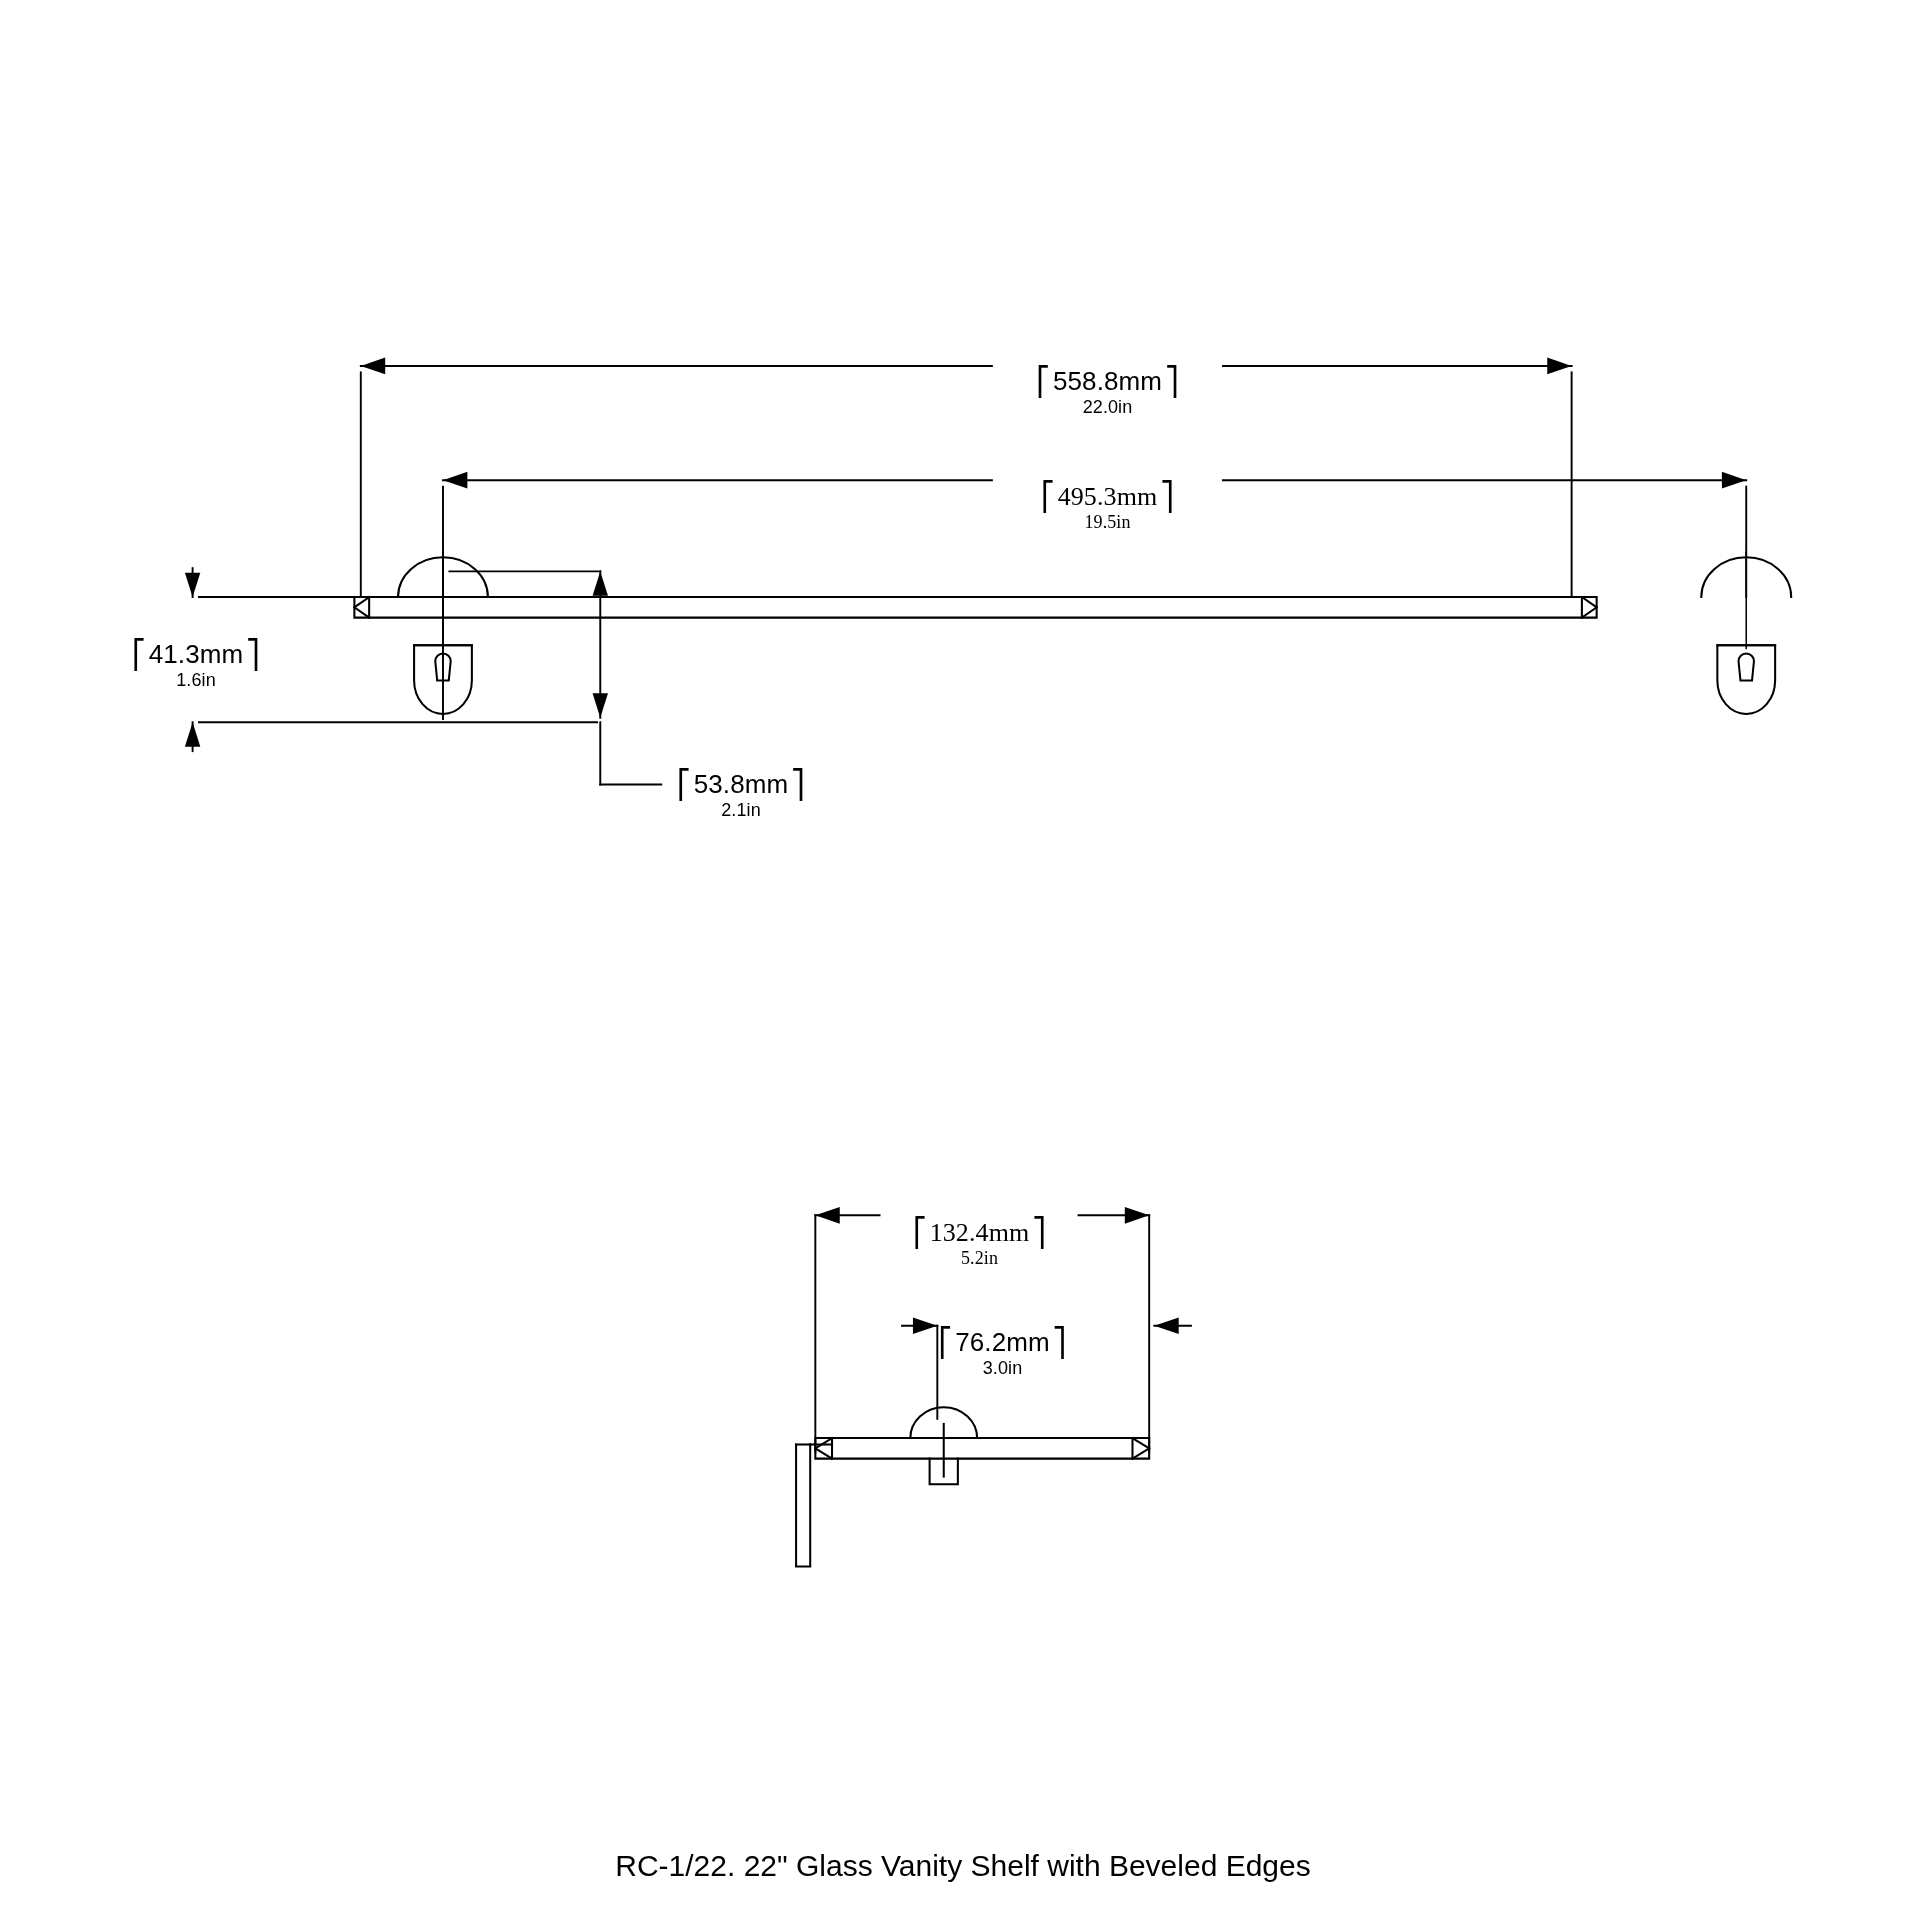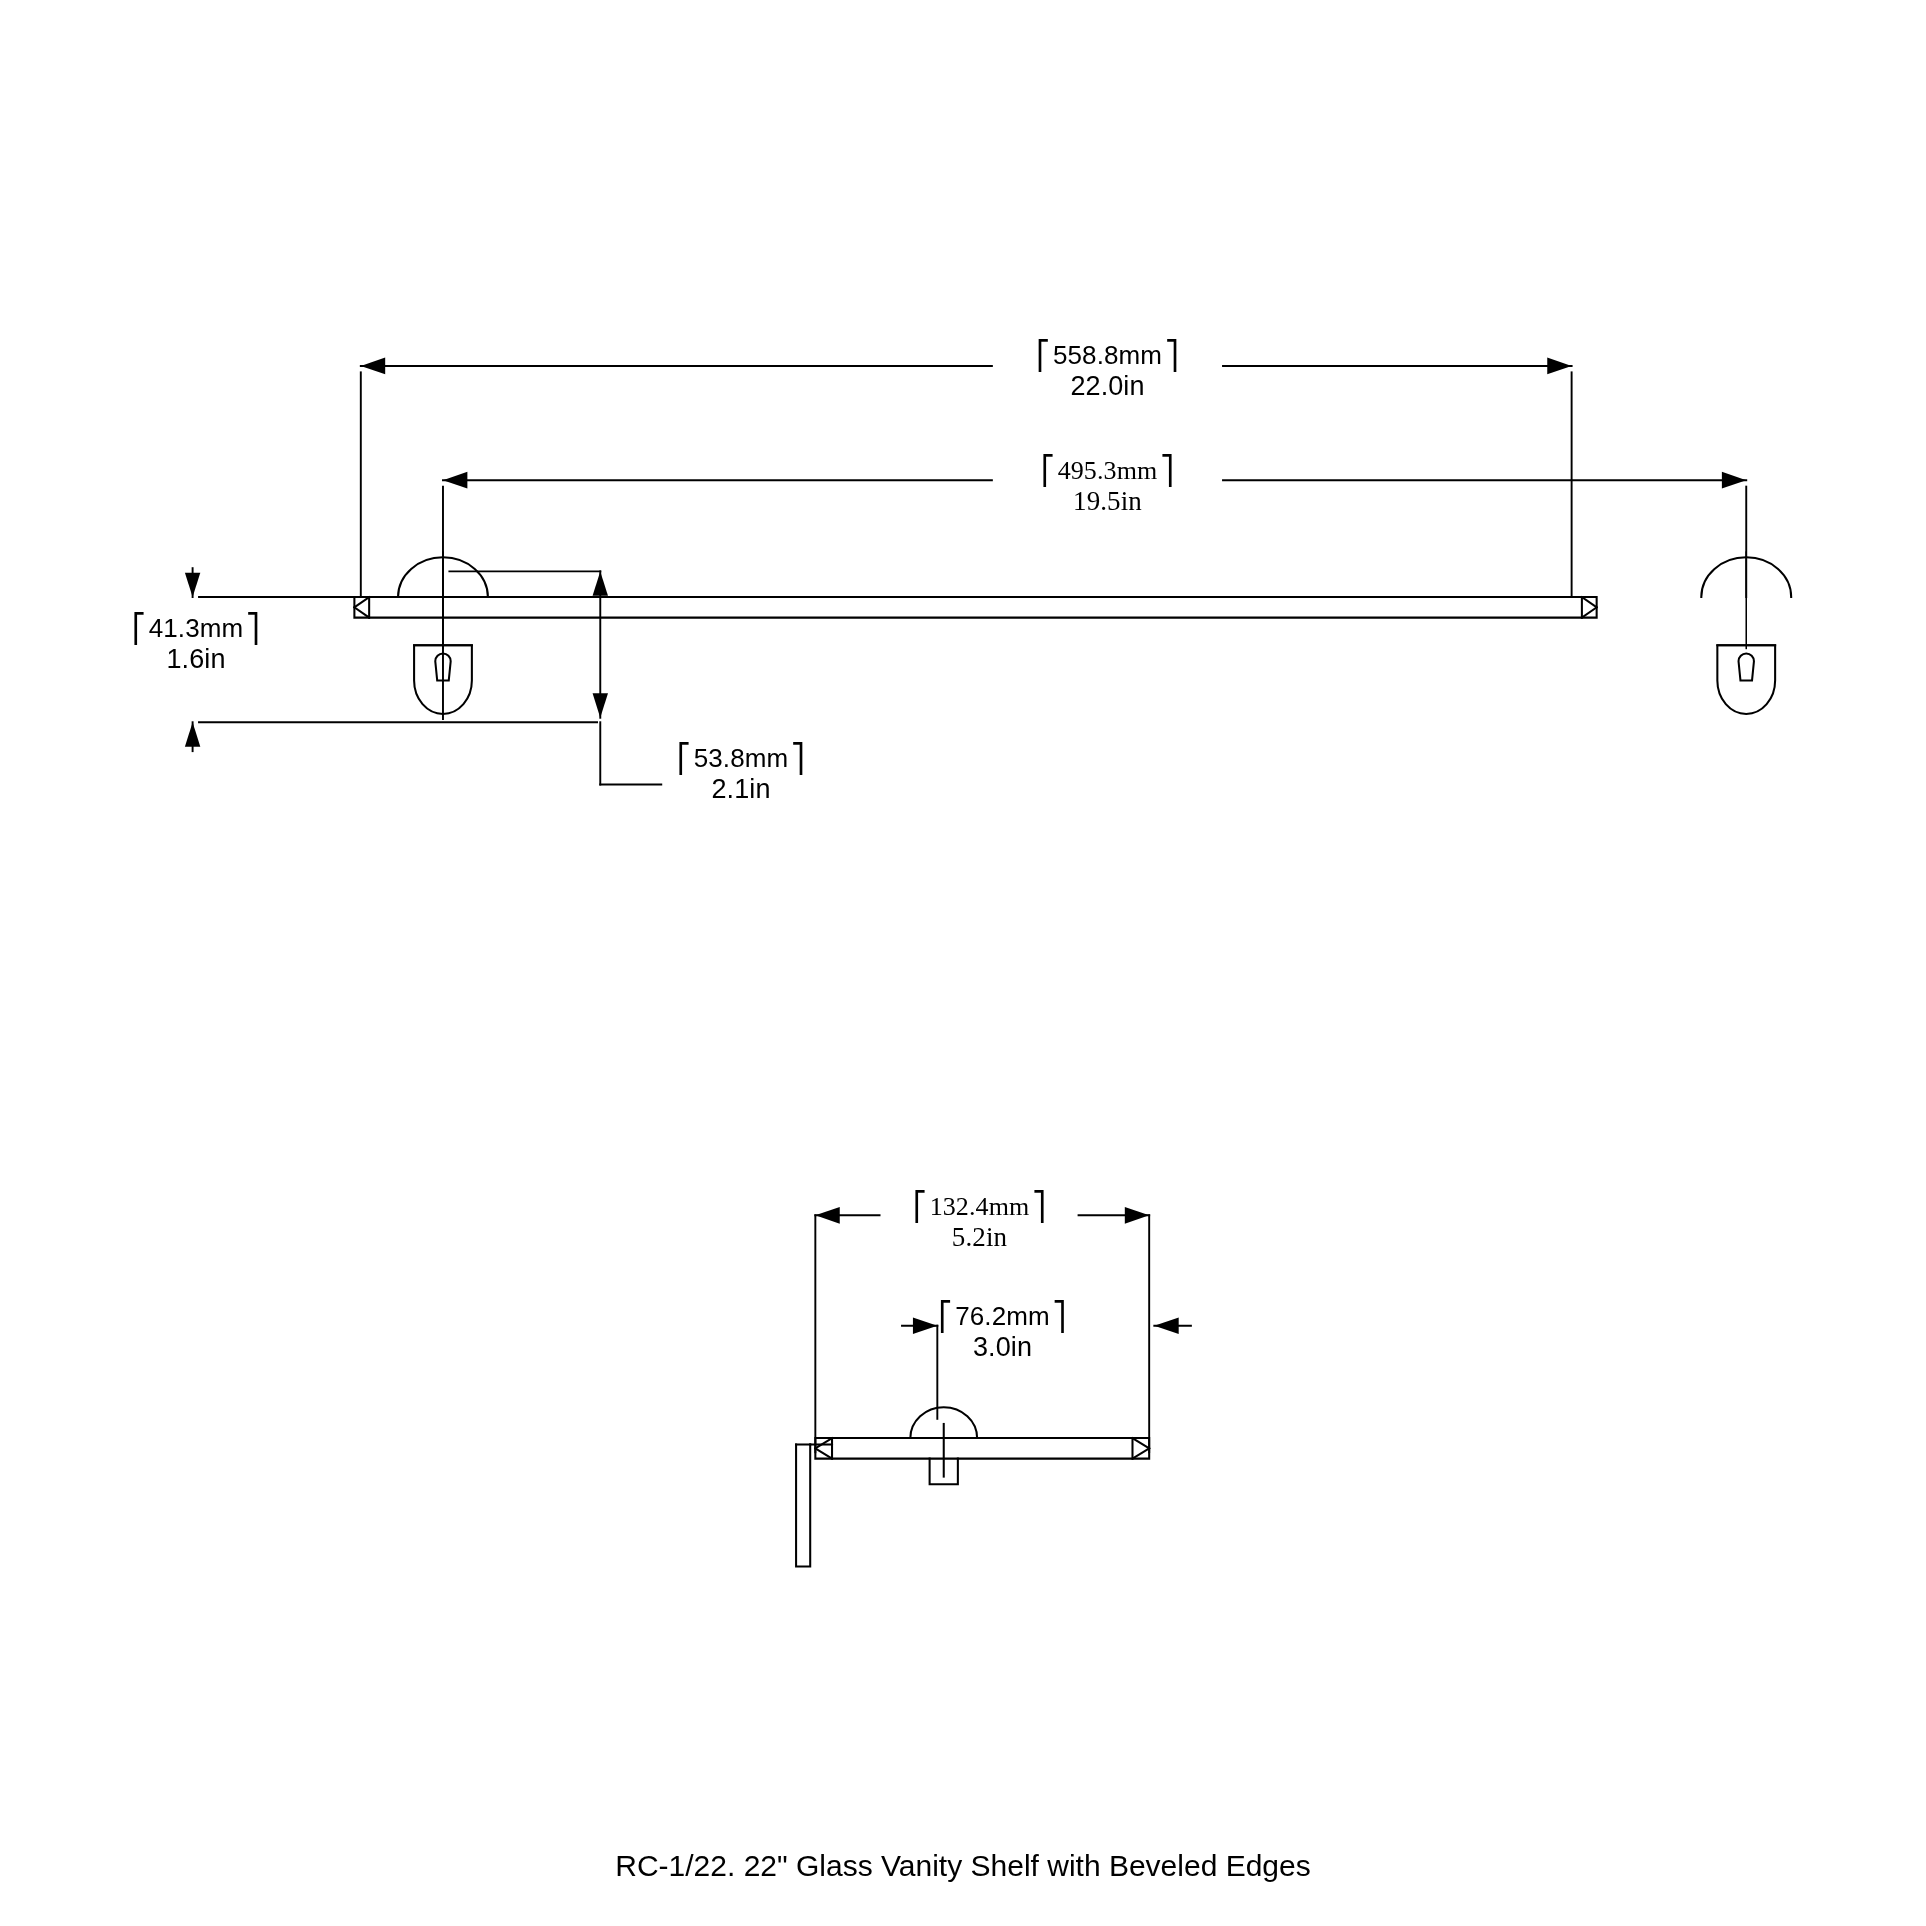--- a/index.html
+++ b/index.html
@@ -31,23 +31,24 @@
     position: absolute;
     text-align: center;
     font-family: "Liberation Sans", sans-serif;
     color: #000000;
     line-height: 1.12;
     white-space: nowrap;
   }
   .dimtext .mmrow {
     font-size: 26px;
     letter-spacing: 0.1px;
+    margin-top: 26px;
   }
   .dimtext .inrow {
-    font-size: 27px;
+    font-size: 18px;
     letter-spacing: 0.1px;
   }
   .brk {
     display: inline-block;
     font-size: 28px;
     font-weight: 300;
     vertical-align: -1.3px;
     padding: 0 2.6px;
   }
   .caption {

